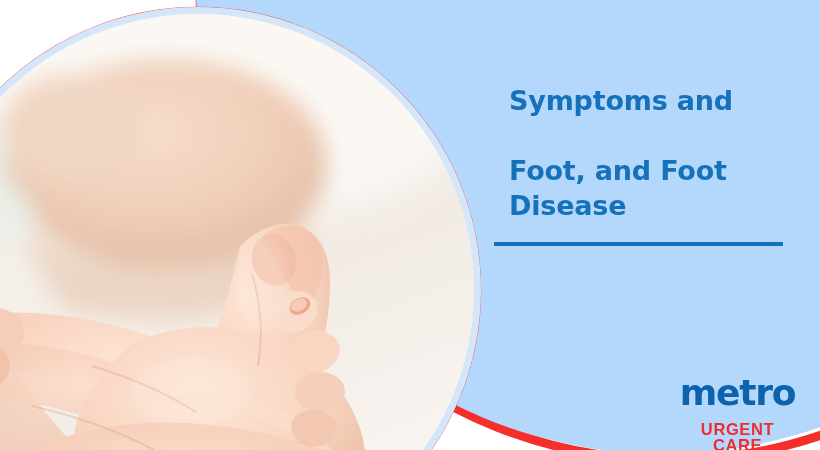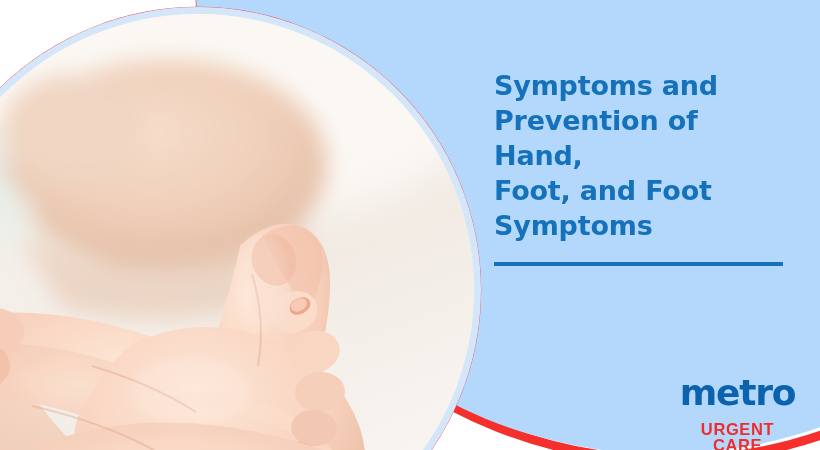--- a/index.html
+++ b/index.html
@@ -47,21 +47,21 @@
   }
 
   
   .title-block {
     position: absolute;
     left: 494px;
     top: 68px;
     width: 300px;
   }
   .headline {
-    margin: 0;
+    margin: 15px;
     color: #1571b9;
     font-family: "DejaVu Sans", sans-serif;
     font-size: 27px;
     font-weight: bold;
     line-height: 1.30;
     letter-spacing: -0.2px;
   }
   .title-rule {
     margin-top: 19px;
     width: 289px;
@@ -213,23 +213,23 @@
         </g>
         <ellipse cx="268" cy="378" rx="60" ry="34" fill="#ffffff" opacity="0.12" filter="url(#blurSm)"></ellipse>
         <ellipse cx="340" cy="268" rx="26" ry="50" fill="#ffffff" opacity="0.14" filter="url(#blurSm)"></ellipse>
       </svg>
     </div>
   </div>
 
   <div class="title-block">
     <h1 class="headline">
       <span>Symptoms and</span><br>
-      <span>Prevention of Hand,</span><br>
+      <br>
       <span>Foot, and Foot</span><br>
-      <span>Symptoms</span>
+      <span>Disease</span>
     </h1>
     <div class="title-rule"></div>
   </div>
 
   <div class="logo">
     <span class="logo-metro">metro</span>
     <span class="logo-urgent">URGENT CARE</span>
   </div>
 
 </div>

